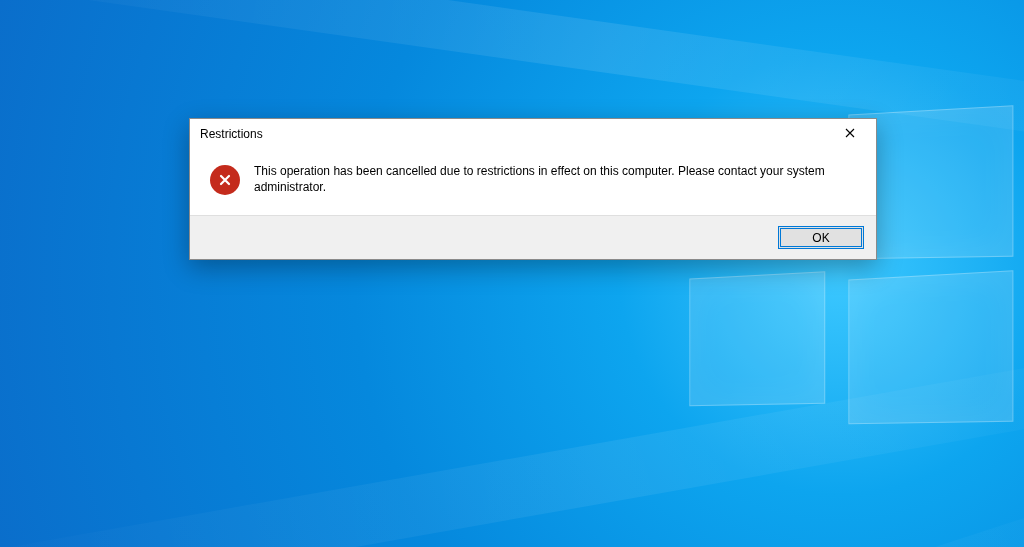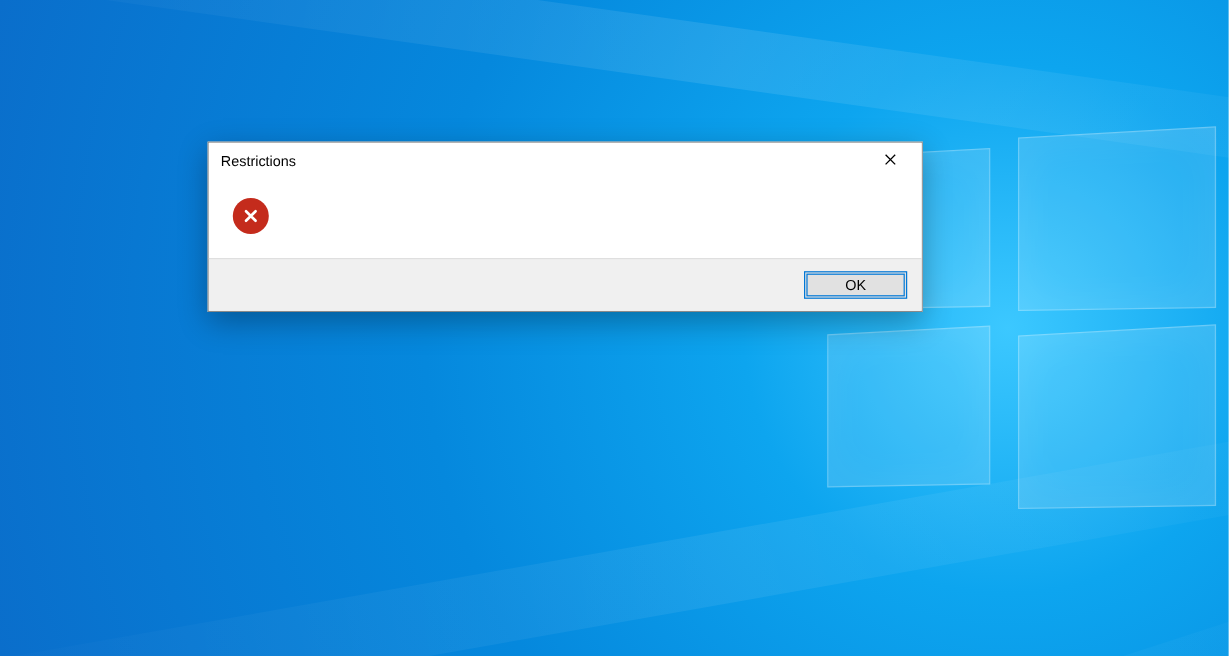--- a/index.html
+++ b/index.html
@@ -20,22 +20,22 @@
     
     .pane { position: absolute; background: rgba(255,255,255,0.10); border: 1px solid rgba(255,255,255,0.28); box-shadow: inset 0 0 40px rgba(255,255,255,0.08); }
     .p-tl { left: 686px; top: 127px; width: 140px; height: 130px; transform: perspective(900px) rotateY(-14deg) skewY(-2deg); }
     .p-tr { left: 844px; top: 110px; width: 170px; height: 148px; transform: perspective(900px) rotateY(-14deg) skewY(-2deg); }
     .p-bl { left: 686px; top: 275px; width: 140px; height: 130px; transform: perspective(900px) rotateY(-14deg) skewY(-2deg); }
     .p-br { left: 844px; top: 275px; width: 170px; height: 148px; transform: perspective(900px) rotateY(-14deg) skewY(-2deg); }
 
     
     .dialog {
       position: absolute;
-      left: 173px; top: 118px;
-      width: 596px;
+      left: 189px; top: 118px;
+      width: 688px;
       background: #ffffff;
       border: 1px solid #8a8a8a;
       box-shadow: 0 8px 24px rgba(0,0,0,0.30);
       font-size: 12px;
       color: #000;
     }
     .titlebar {
       display: flex;
       align-items: center;
       justify-content: space-between;
@@ -114,18 +114,19 @@
             </svg>
         </span>
       </div>
     </div>
     <div class="body">
       <div class="erricon">
         <svg viewBox="0 0 14 14">
             <path d="M3 3 L11 11 M11 3 L3 11" stroke="#fff" stroke-width="2.2" stroke-linecap="round" fill="none"></path>
           </svg>
       </div>
+      <div class="msg">This operation has been cancelled due to restrictions in effect on this computer. Please contact your system administrator.</div>
     </div>
     <div class="footer">
       <button class="okbtn">OK</button>
     </div>
   </div>
 </div>
 
 </body></html>

